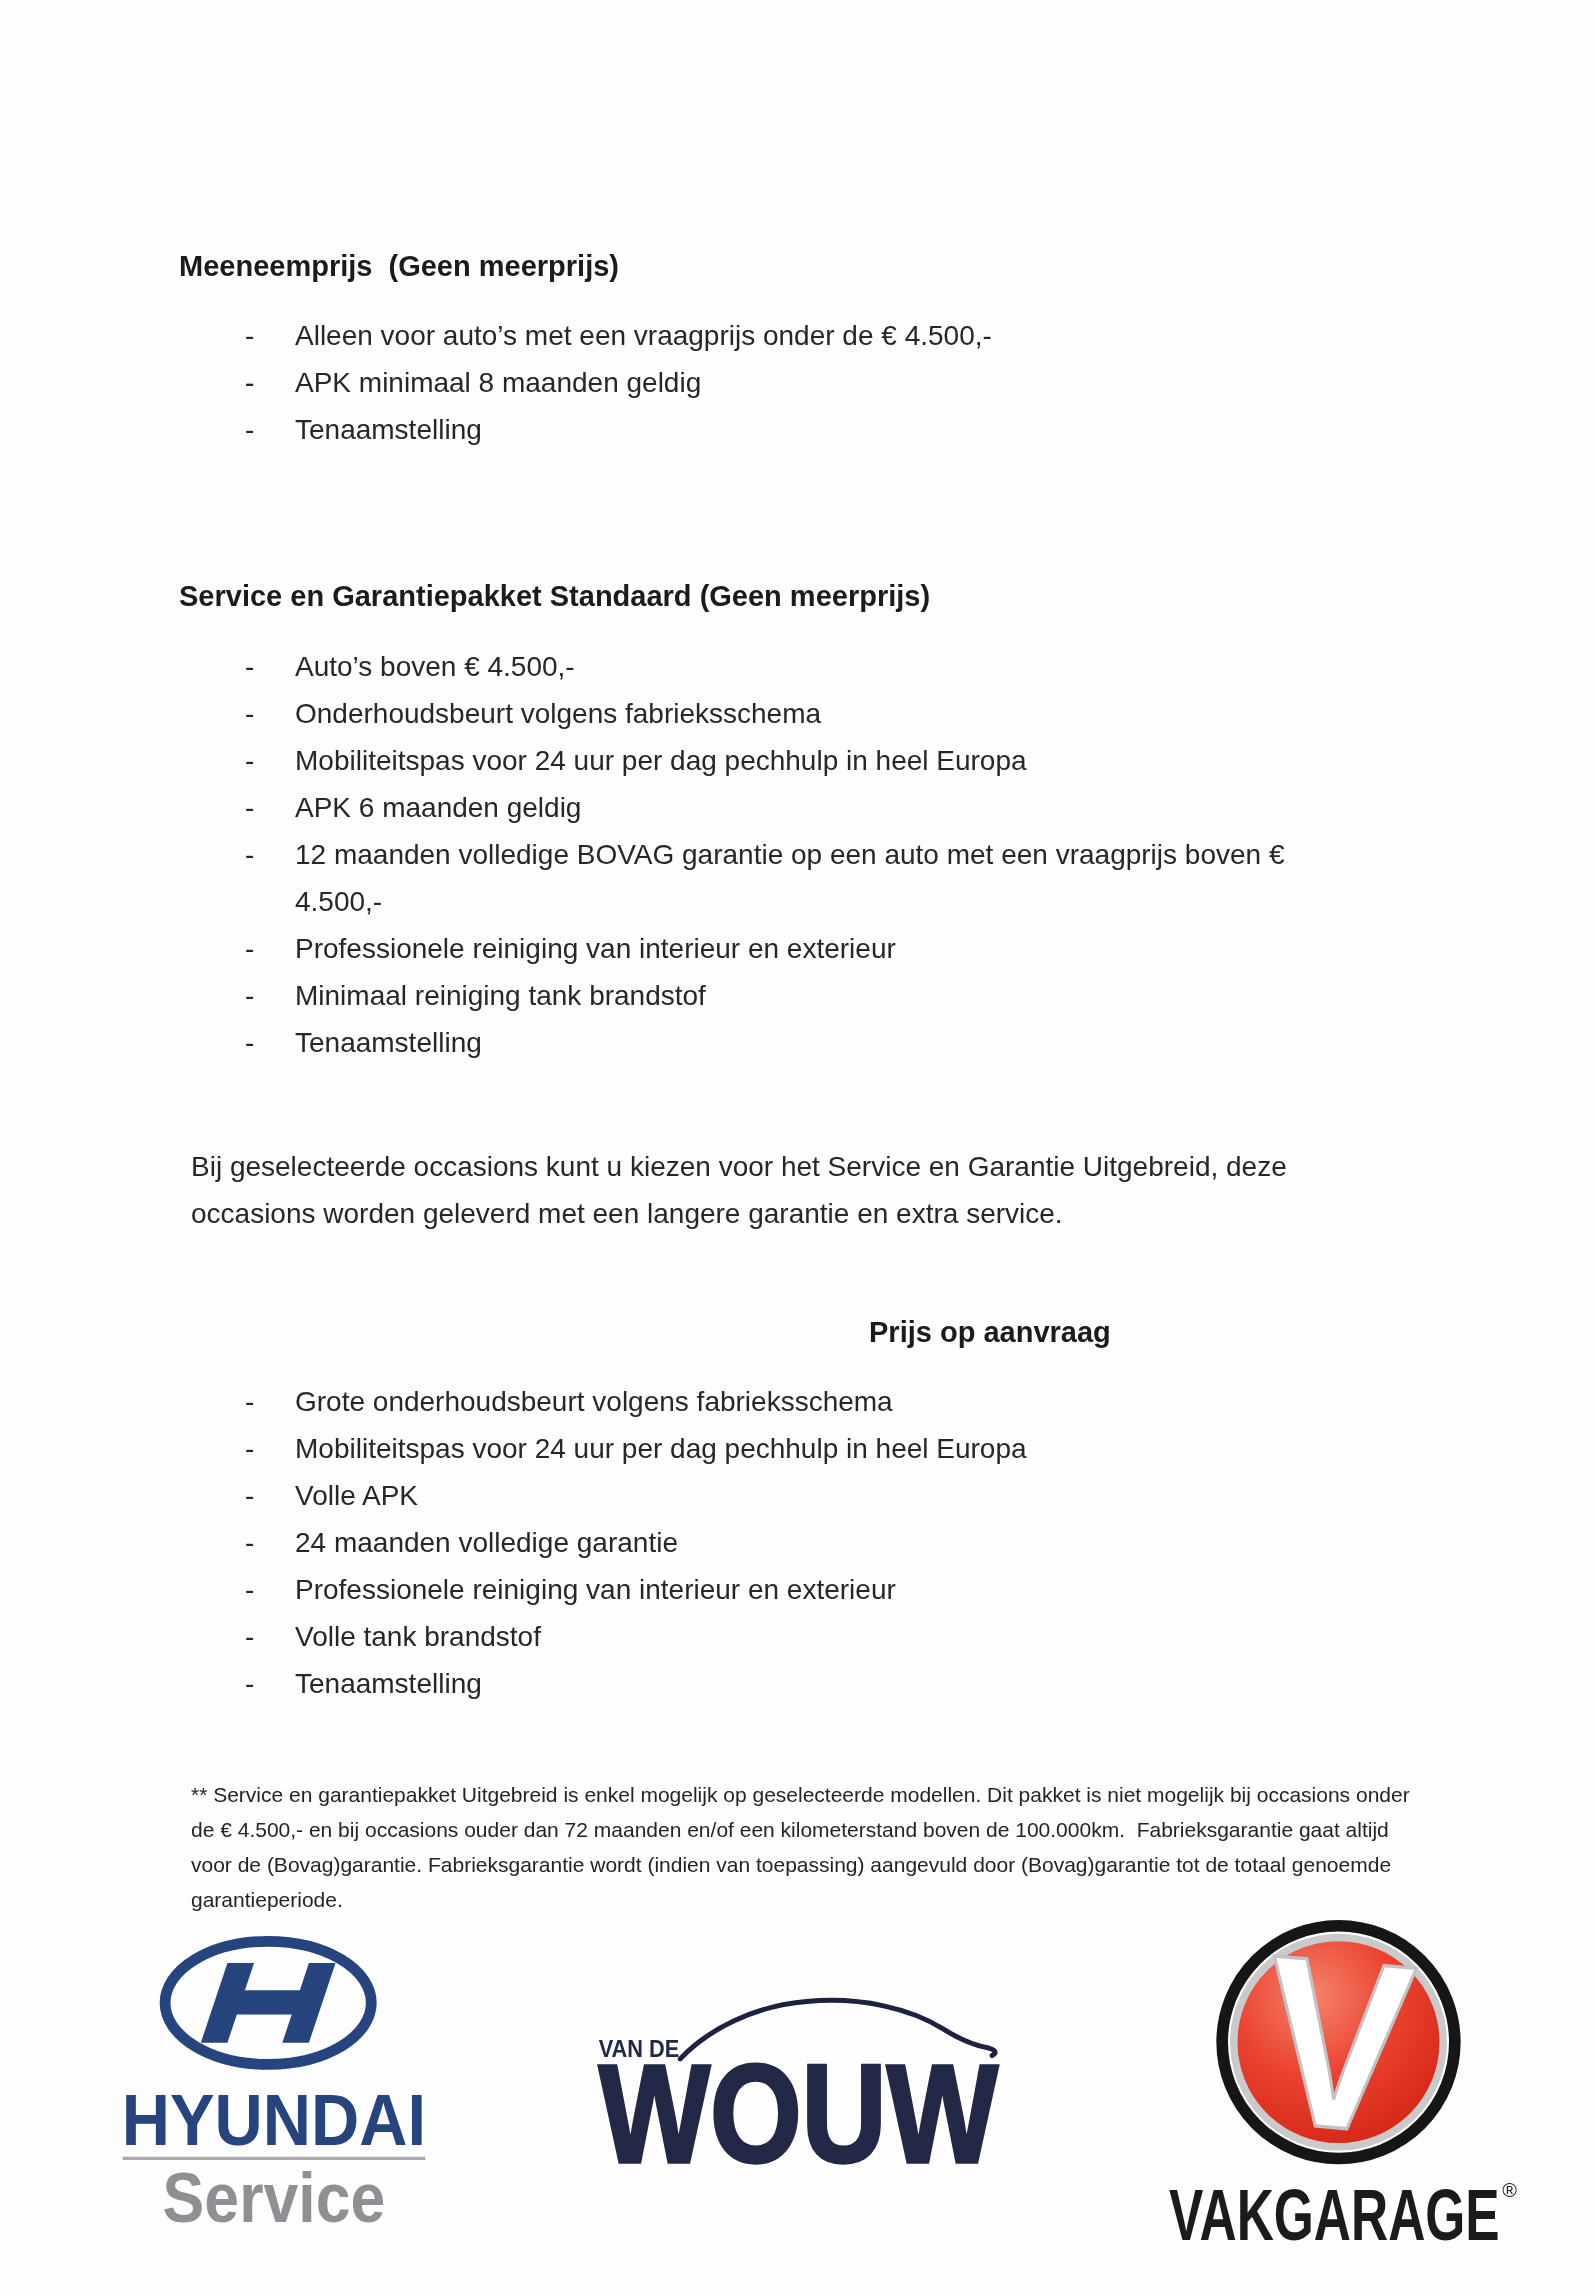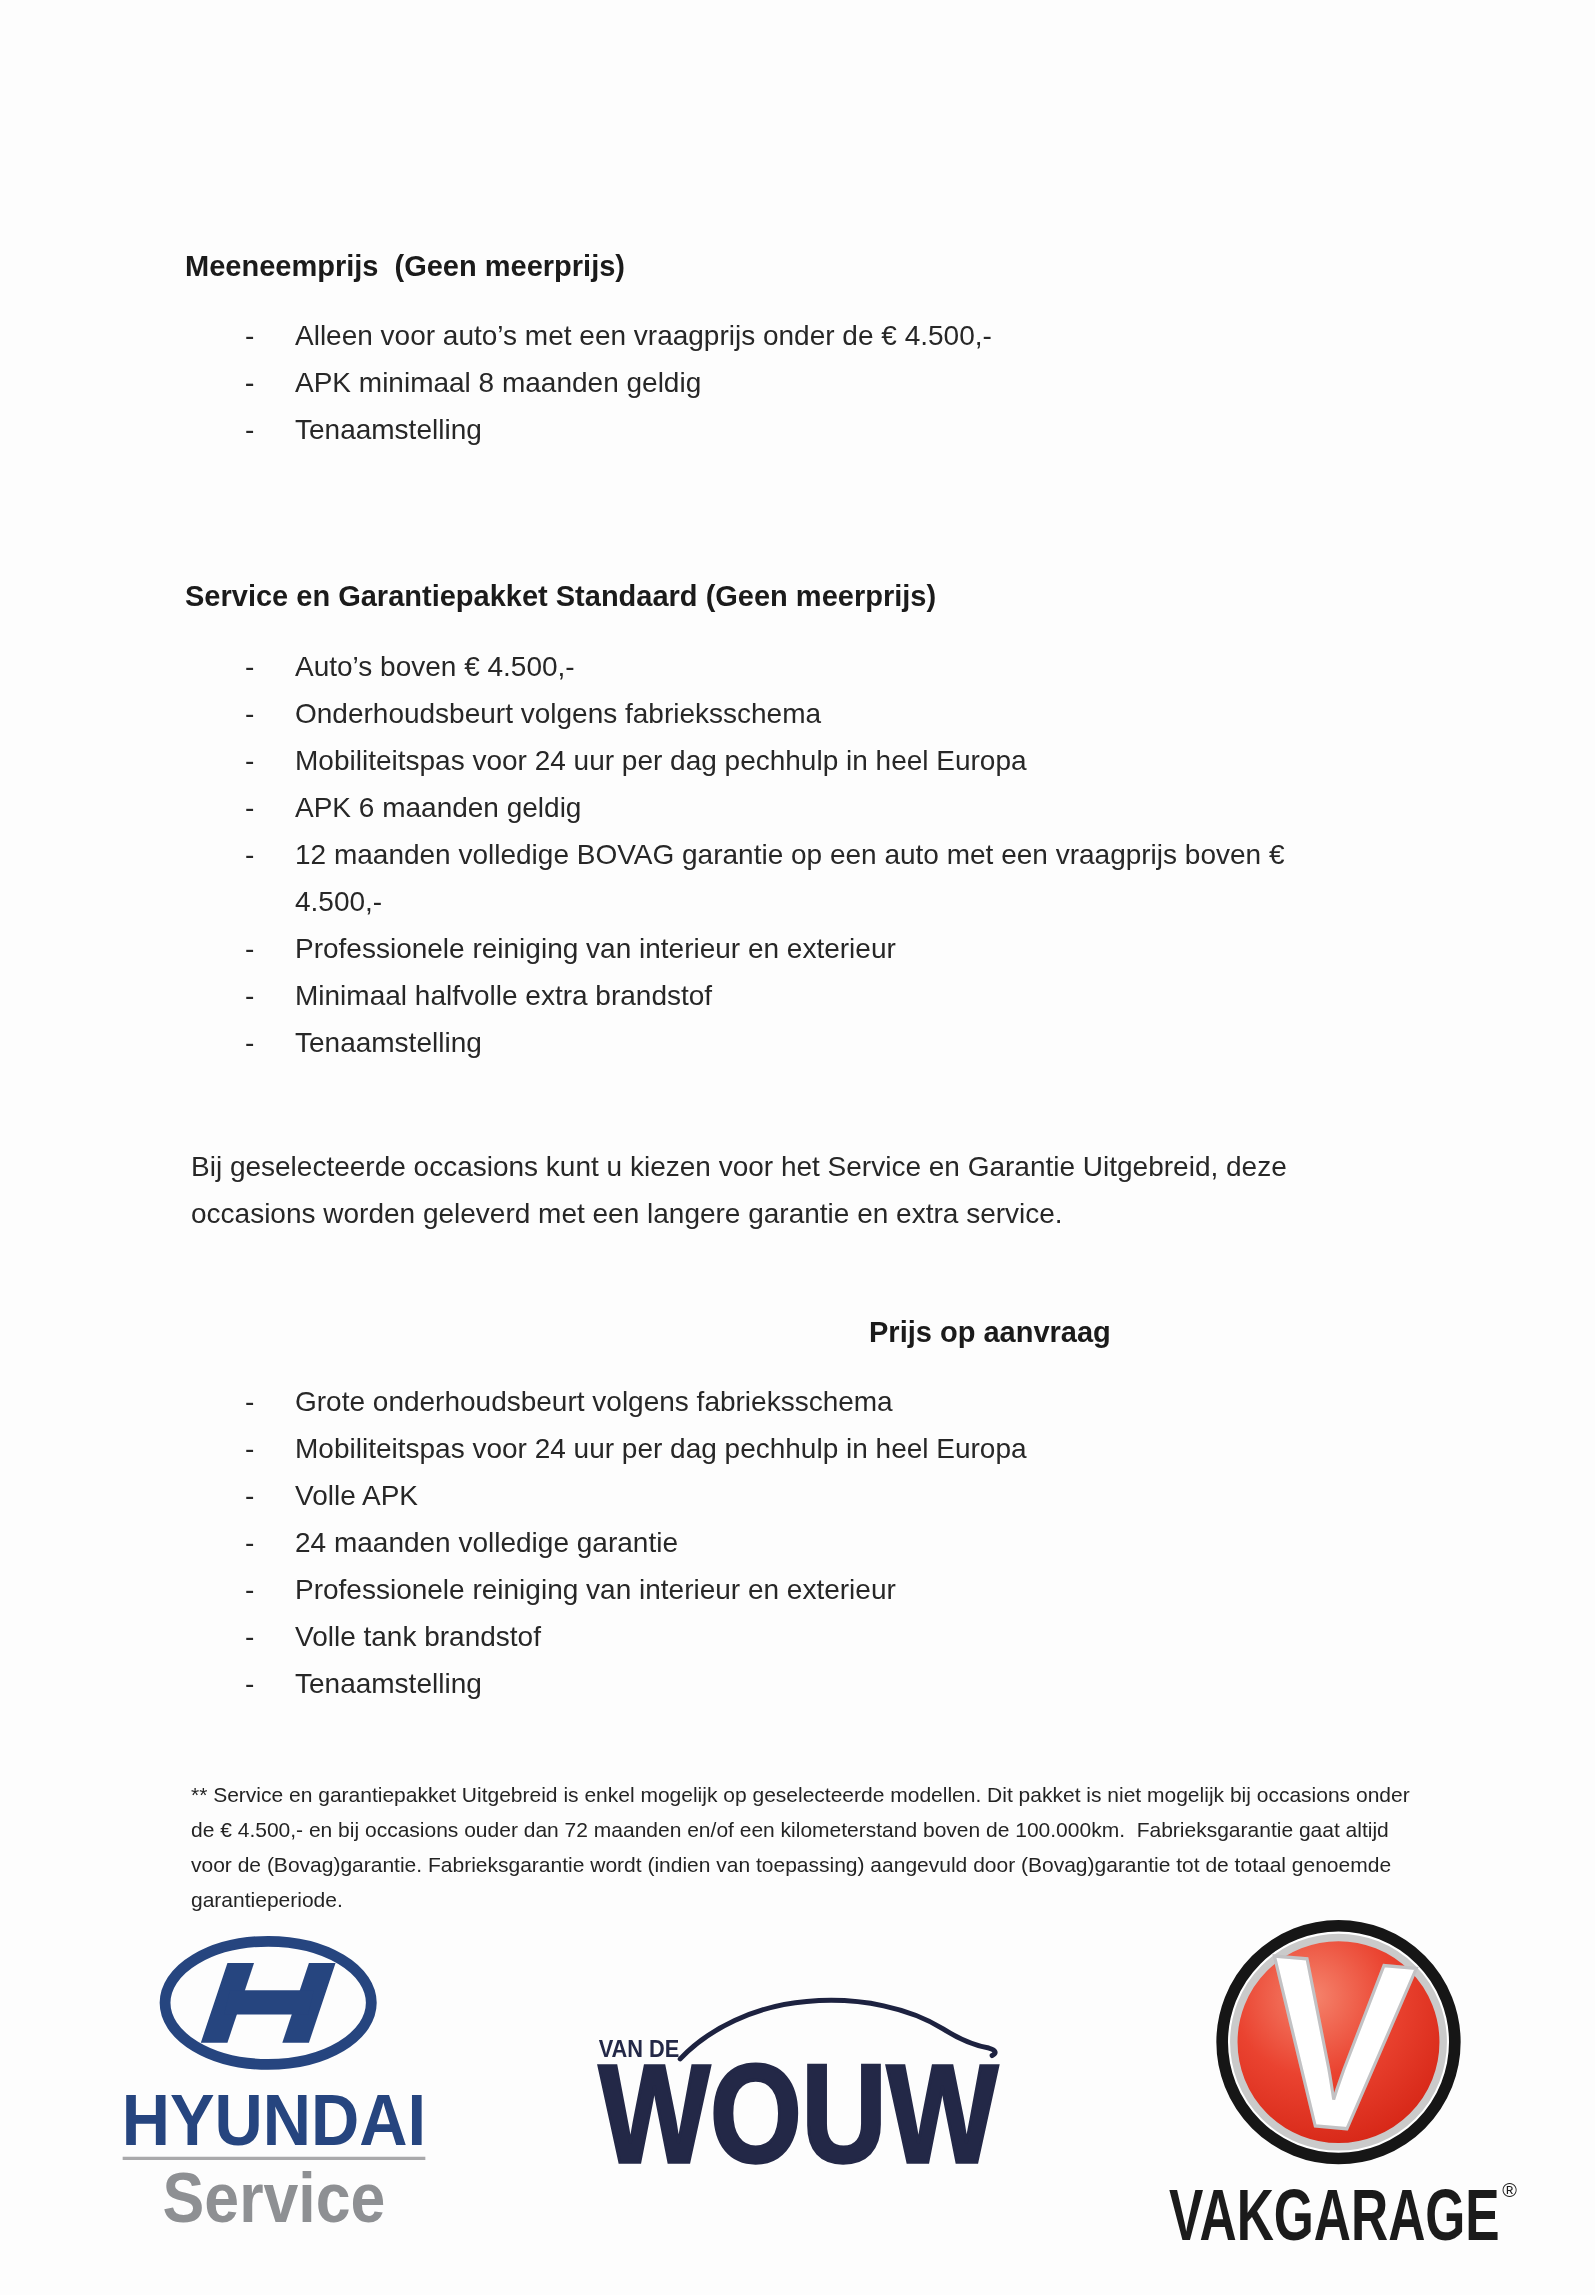--- a/index.html
+++ b/index.html
@@ -23,21 +23,21 @@
     text-align: center;
     font-size: 32px;
     font-weight: bold;
     letter-spacing: 0.4px;
     color: #1c1c1c;
     white-space: pre-wrap;
   }
 
   .section-heading {
     position: absolute;
-    left: 185px;
+    left: 179px;
     font-size: 29px;
     line-height: 37px;
     font-weight: bold;
     color: #1b1b1b;
     white-space: pre-wrap;
   }
   .h-s1 { top: 248px; }
   .h-s2 { top: 578px; }
   .h-s3 { top: 1314px; }
 
@@ -147,21 +147,21 @@
     <li>
       <span class="dash">-</span>
       <span class="item-text">12 maanden volledige BOVAG garantie op een auto met een vraagprijs boven € 4.500,-</span>
     </li>
     <li>
       <span class="dash">-</span>
       <span class="item-text">Professionele reiniging van interieur en exterieur</span>
     </li>
     <li>
       <span class="dash">-</span>
-      <span class="item-text">Minimaal halfvolle extra brandstof</span>
+      <span class="item-text">Minimaal reiniging tank brandstof</span>
     </li>
     <li>
       <span class="dash">-</span>
       <span class="item-text">Tenaamstelling</span>
     </li>
   </ul>
 
   <p class="intro-paragraph">Bij geselecteerde occasions kunt u kiezen voor het Service en Garantie Uitgebreid, deze occasions worden geleverd met een langere garantie en extra service.</p>
 
   <div class="price-label">Prijs op aanvraag</div>

